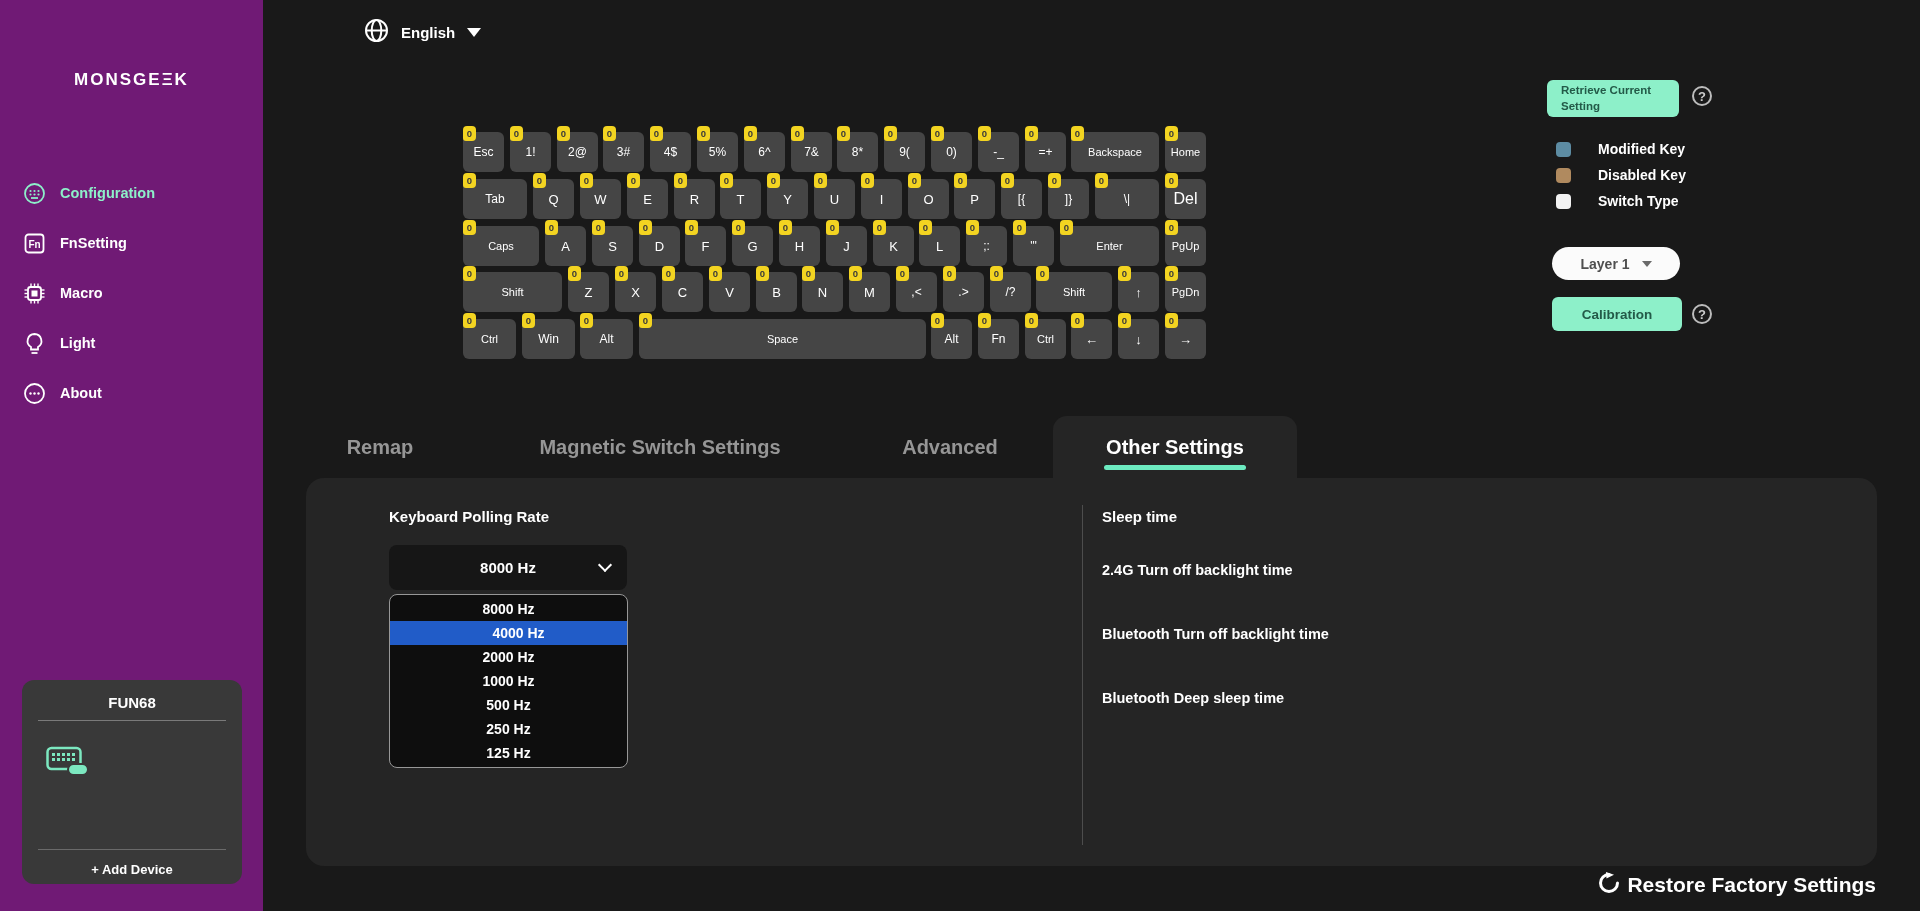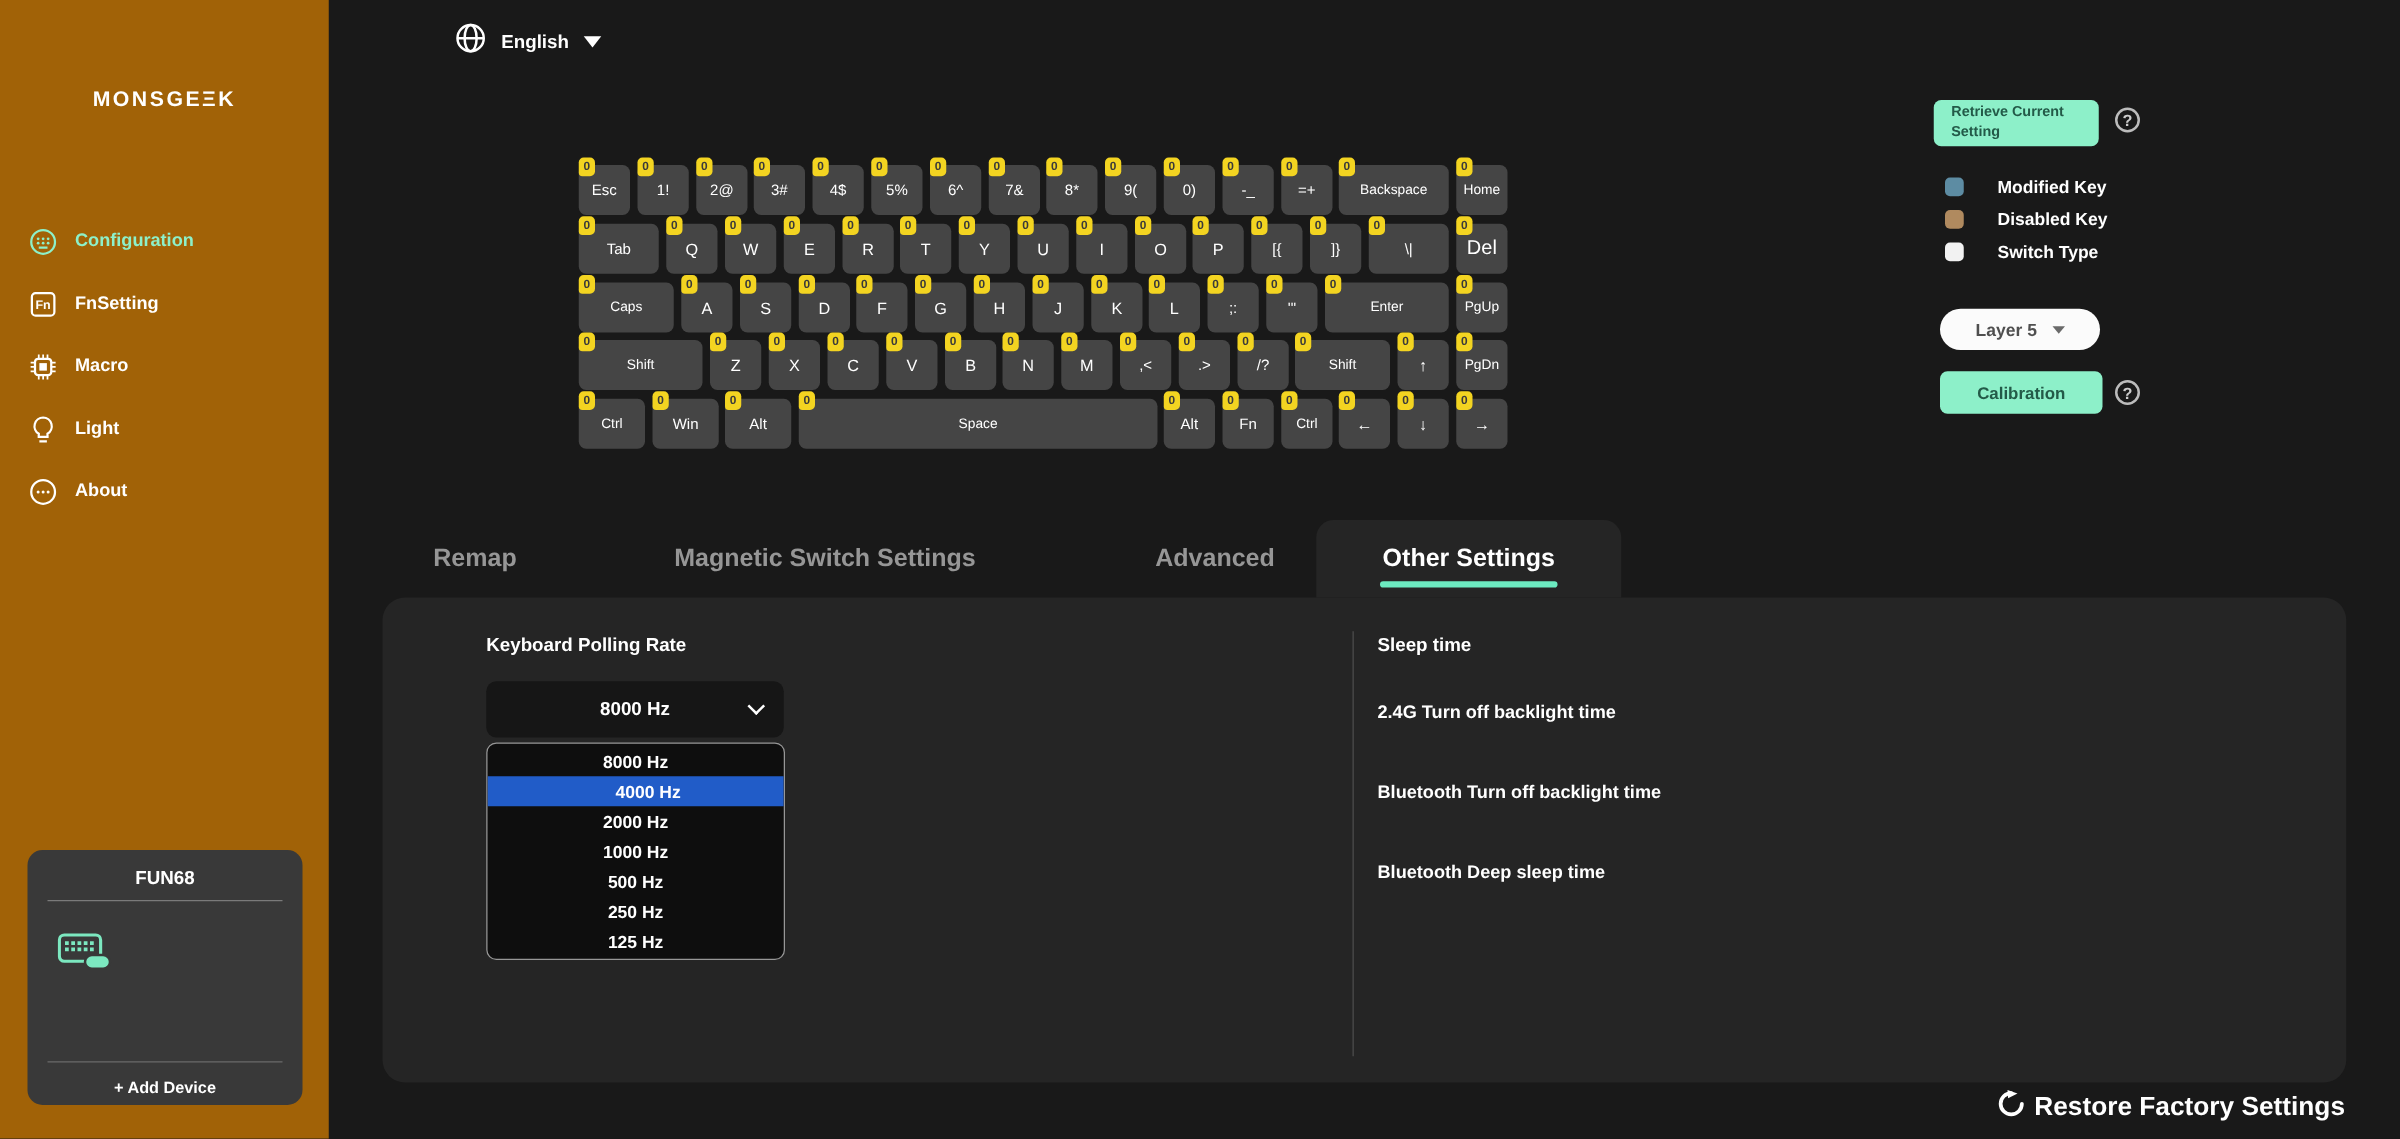--- a/index.html
+++ b/index.html
@@ -1,21 +1,21 @@
 <!DOCTYPE html>
 <html style="--accent: #8df0c9; --accent-text: #235a48; --underline: #6ceac0; --badge: #f3d421; --highlight: #215cc8;"><head>
 <meta charset="utf-8">
 <style>
   * { margin:0; padding:0; box-sizing:border-box; }
   html,body { width:1920px; height:911px; background:#191919; overflow:hidden;
               font-family:"Liberation Sans","DejaVu Sans",sans-serif; }
   #app { position:relative; width:1920px; height:911px; background:#191919; color:#fff; }
 
   
-  .sidebar { position:absolute; left:0; top:0; width:263px; height:911px; background:#a16207; }
+  .sidebar { position:absolute; left:0; top:0; width:263px; height:911px; background:#701a75; }
   .logo { position:absolute; left:0; top:70px; width:263px; text-align:center;
           font-size:17px; font-weight:bold; letter-spacing:2px; color:#fff; }
   .nav { position:absolute; left:0; top:168px; width:263px; }
   .nav-item { position:relative; height:50px; display:flex; align-items:center; padding-left:22px;
               color:#fff; cursor:pointer; }
   .nav-item .nicon { width:24px; height:24px; display:flex; align-items:center; justify-content:center; }
   .nav-item .nav-label { margin-left:14px; font-size:14.5px; font-weight:600; }
   .nav-item.active { color:var(--accent); }
 
   .device-card { position:absolute; left:22px; top:680px; width:220px; height:204px;
@@ -496,35 +496,35 @@
         <div class="legend-row">
           <span class="swatch" style="background: rgb(176, 138, 95);"></span>
           <span class="legend-label">Disabled Key</span>
         </div>
         <div class="legend-row">
           <span class="swatch" style="background: rgb(242, 242, 242);"></span>
           <span class="legend-label">Switch Type</span>
         </div>
       </div>
     <div class="layer-pill">
-      <span class="layer-label">Layer 5</span>
+      <span class="layer-label">Layer 1</span>
       <span class="layer-caret"></span>
     </div>
     <button class="btn-mint calibration">Calibration</button>
     <div class="help help2">?</div>
   </div>
 
   <div id="tabs">
       <div class="tab" style="left: 320px; width: 120px;">
         <span class="tlabel">Remap</span>
       </div>
       <div class="tab" style="left: 500px; width: 320px;">
         <span class="tlabel">Magnetic Switch Settings</span>
       </div>
-      <div class="tab" style="left: 886px; width: 172px; text-align: center;">
+      <div class="tab" style="left: 864px; width: 172px; text-align: center;">
         <span class="tlabel">Advanced</span>
       </div>
       <div class="tab active" style="left: 1053px; width: 244px;">
         <span class="tlabel">Other Settings</span>
       </div>
     </div>
 
   <div class="panel">
     <div class="polling-label">Keyboard Polling Rate</div>
     <div class="select">

